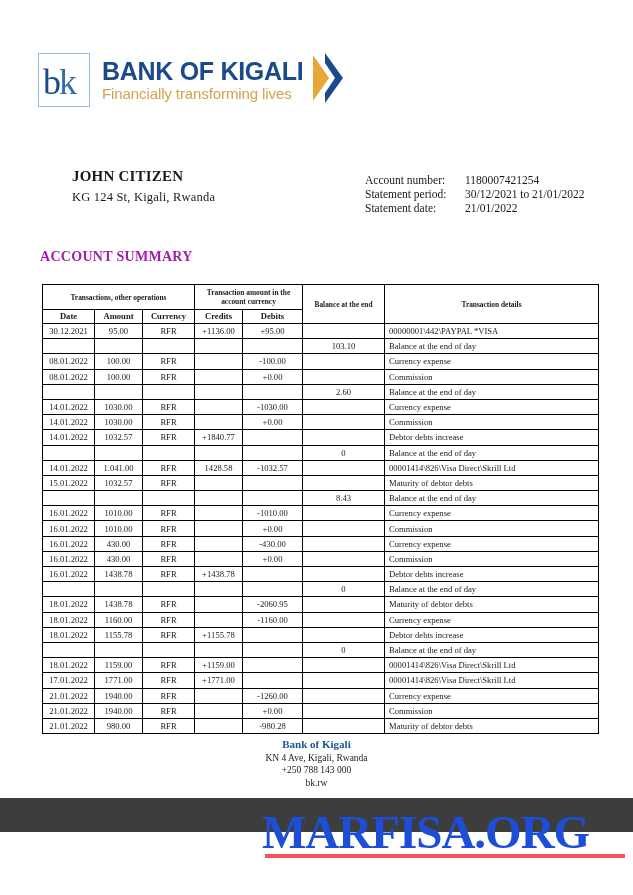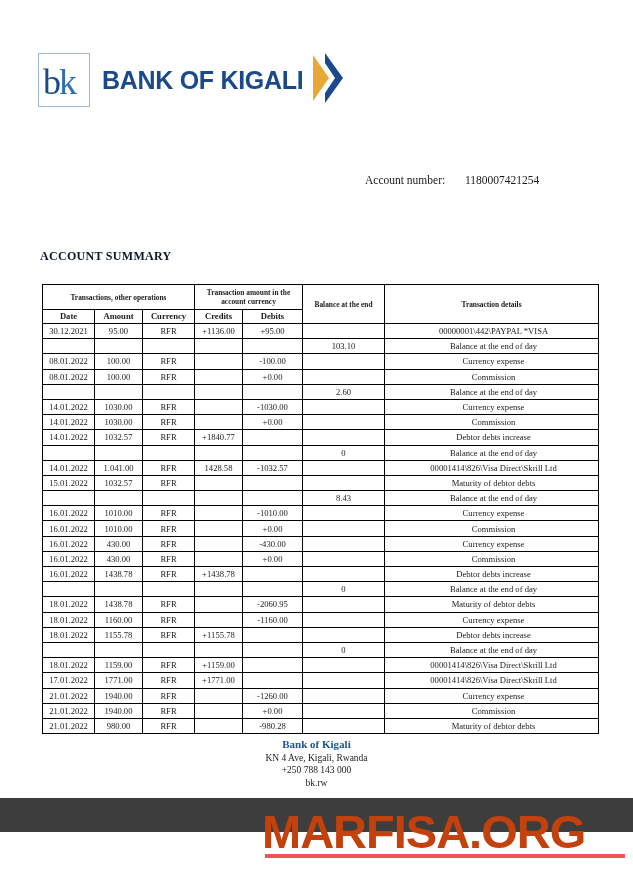--- a/index.html
+++ b/index.html
@@ -91,23 +91,23 @@
   }
   .acct-row { display: flex; }
   .acct-label { width: 100px; flex: none; }
   .acct-value { white-space: nowrap; }
 
   
   .section-title {
     position: absolute;
     left: 40px;
     top: 249px;
-    font-size: 12px;
+    font-size: 14px;
     font-weight: bold;
-    color: #0f172a;
+    color: #a21caf;
     letter-spacing: 0.3px;
   }
 
   
   .stmt-table {
     position: absolute;
     left: 42px;
     top: 284px;
     width: 556px;
     border-collapse: collapse;
@@ -131,21 +131,21 @@
     font-size: 8.6px;
     padding: 2px 2px;
   }
   .stmt-table td {
     height: 14.2px;
     text-align: center;
     font-size: 8.6px;
     white-space: nowrap;
   }
   .stmt-table td.details {
-    text-align: center;
+    text-align: left;
     padding-left: 4px;
   }
   .col-date    { width: 52px; }
   .col-amount  { width: 48px; }
   .col-curr    { width: 52px; }
   .col-credits { width: 48px; }
   .col-debits  { width: 60px; }
   .col-balance { width: 82px; }
   .col-details { width: 214px; }
 
@@ -173,24 +173,24 @@
     left: 0;
     top: 798px;
     width: 633px;
     height: 34px;
     background: #3d3d3d;
   }
   .watermark {
     position: absolute;
     left: 262px;
     top: 806px;
-    font-family: Liberation Sans, sans-serif;
+    font-family: Liberation Serif, serif;
     font-size: 47px;
     font-weight: bold;
-    color: #c2410c;
+    color: #1d4ed8;
     letter-spacing: -1px;
     line-height: 52px;
     white-space: nowrap;
   }
   .watermark-underline {
     position: absolute;
     left: 265px;
     top: 854px;
     width: 360px;
     height: 4px;
@@ -204,34 +204,47 @@
 
   <div class="logo-block">
     <div class="logo-mark">
       <svg width="49" height="51" viewBox="0 0 49 51" aria-hidden="true">
         <text x="4" y="40" font-family="Liberation Serif, serif" font-size="36" fill="#1b4a8c">b</text>
         <text x="20" y="40" font-family="Liberation Serif, serif" font-size="36" fill="#2f6fae">k</text>
       </svg>
     </div>
     <div class="logo-words">
       <div class="logo-name">BANK OF KIGALI</div>
+      <div class="logo-tag">Financially transforming lives</div>
     </div>
     <div class="logo-arrow">
       <svg width="34" height="54" viewBox="0 0 34 54" aria-hidden="true">
         <path d="M2 4 L18 27 L2 50 Z" fill="#e8a838"></path>
         <path d="M14 2 L32 27 L14 52 L14 42 L24 27 L14 12 Z" fill="#1b4a8c"></path>
       </svg>
     </div>
   </div>
 
+  <div class="customer">
+    <div class="customer-name">JOHN CITIZEN</div>
+    <div class="customer-addr">KG 124 St, Kigali, Rwanda</div>
+  </div>
 
   <div class="acct-info">
     <div class="acct-row">
       <span class="acct-label">Account number:</span>
       <span class="acct-value">1180007421254</span>
+    </div>
+    <div class="acct-row">
+      <span class="acct-label">Statement period:</span>
+      <span class="acct-value">30/12/2021 to 21/01/2022</span>
+    </div>
+    <div class="acct-row">
+      <span class="acct-label">Statement date:</span>
+      <span class="acct-value">21/01/2022</span>
     </div>
   </div>
 
   <div class="section-title">ACCOUNT SUMMARY</div>
 
   <table class="stmt-table">
     <colgroup>
       <col class="col-date">
         <col class="col-amount">
         <col class="col-curr">

